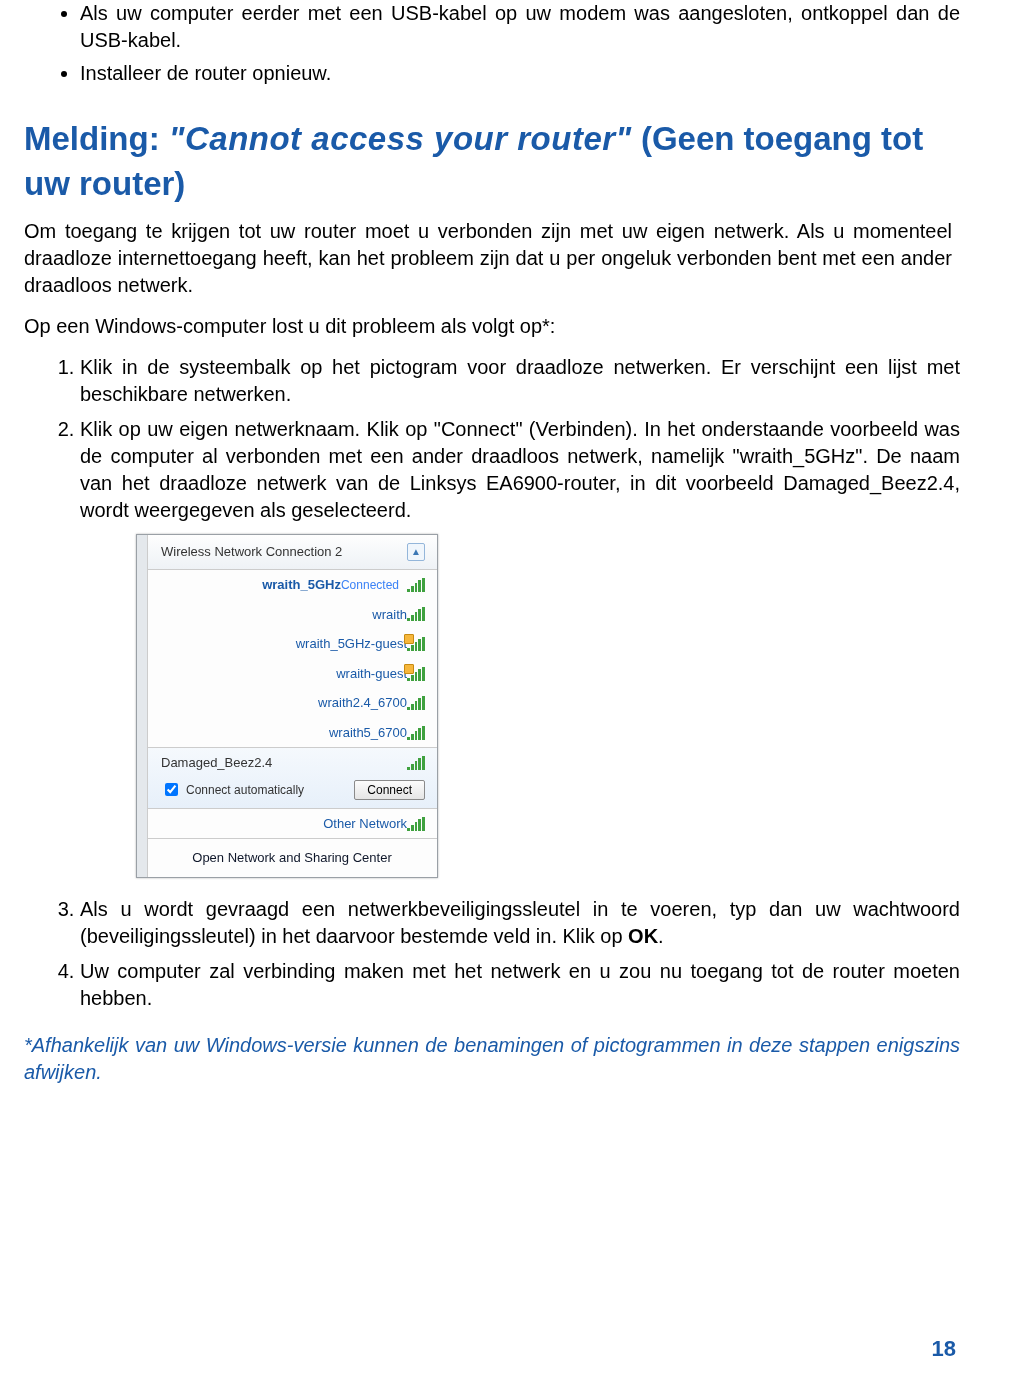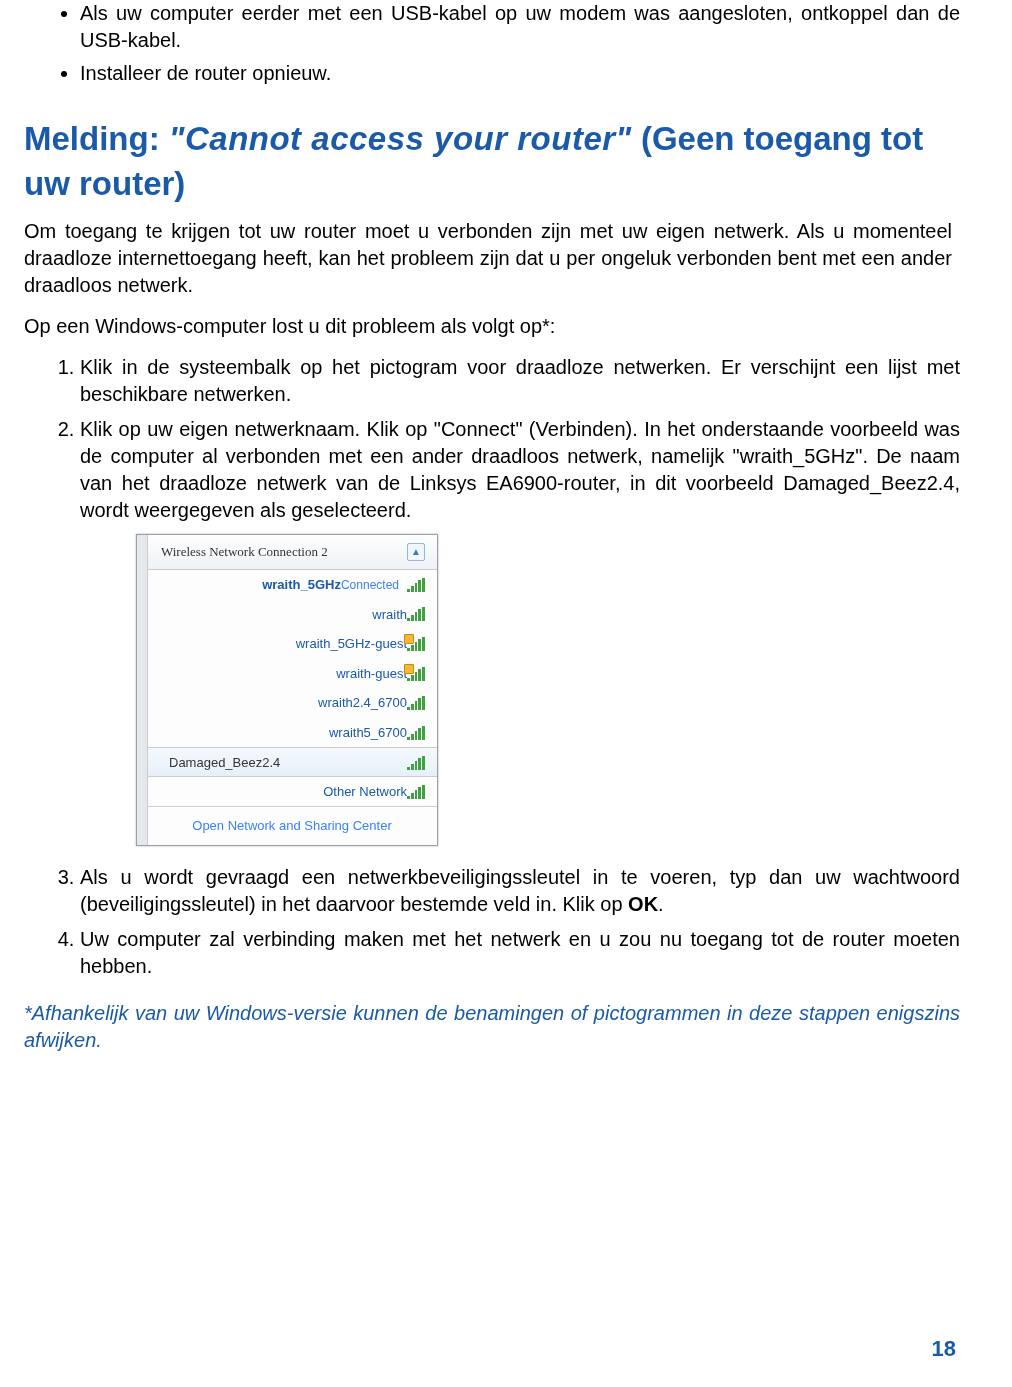--- a/index.html
+++ b/index.html
@@ -98,21 +98,21 @@
     margin-left: 10px;
   }
   .panel-header {
     display: flex;
     align-items: center;
     justify-content: space-between;
     padding: 8px 12px 8px 14px;
     border-bottom: 1px solid #ccc;
     background: linear-gradient(#fefefe, #eef2f6);
   }
-  .panel-header .title { color: #333; font-family: Liberation Serif, serif; }
+  .panel-header .title { color: #333; }
   .panel-header .chev {
     width: 16px;
     height: 16px;
     border: 1px solid #94b6da;
     border-radius: 2px;
     display: flex;
     align-items: center;
     justify-content: center;
     font-size: 10px;
     color: #3b78b5;
@@ -163,21 +163,21 @@
   }
   .selected-block {
     border-top: 1px solid #ccc;
     border-bottom: 1px solid #ccc;
     background: linear-gradient(#f5f9fd, #e7f0fa);
   }
   .selected-block .sel-head {
     display: flex;
     align-items: center;
     justify-content: space-between;
-    padding: 6px 12px 4px 22px;
+    padding: 6px 12px 4px 14px;
   }
   .selected-block .sel-head .name { color: #333; }
   .selected-block .sel-line {
     display: flex;
     align-items: center;
     justify-content: space-between;
     padding: 4px 12px 8px 14px;
   }
   .sel-line label {
     display: flex;
@@ -194,21 +194,21 @@
     border: 1px solid #8a8a8a;
     background: linear-gradient(#fcfcfc,#e5e5e5);
     font-size: 12px;
     padding: 2px 12px;
     border-radius: 2px;
     cursor: pointer;
   }
   .panel-footer {
     padding: 10px 0;
     text-align: center;
-    color: #3b82f6;
+    color: #0f172a;
     border-top: 1px solid #ccc;
     font-size: 13px;
     background: #fdfdfd;
   }
 </style>
 </head>
 <body>
 
 <div class="page">
 
@@ -313,20 +313,27 @@
           <div class="selected-block">
             <div class="sel-head">
               <span class="name">Damaged_Beez2.4</span>
               <span class="sig">
                   <span></span>
                   <span></span>
                   <span></span>
                   <span></span>
                   <span></span>
                 </span>
+            </div>
+            <div class="sel-line">
+              <label>
+                <input type="checkbox" checked="" style="">
+                <span>Connect automatically</span>
+              </label>
+              <button class="connect-btn">Connect</button>
             </div>
           </div>
 
 
           <div class="net-row">
             <span class="name">Other Network</span>
             <span class="sig">
                 <span></span>
                 <span></span>
                 <span></span>

